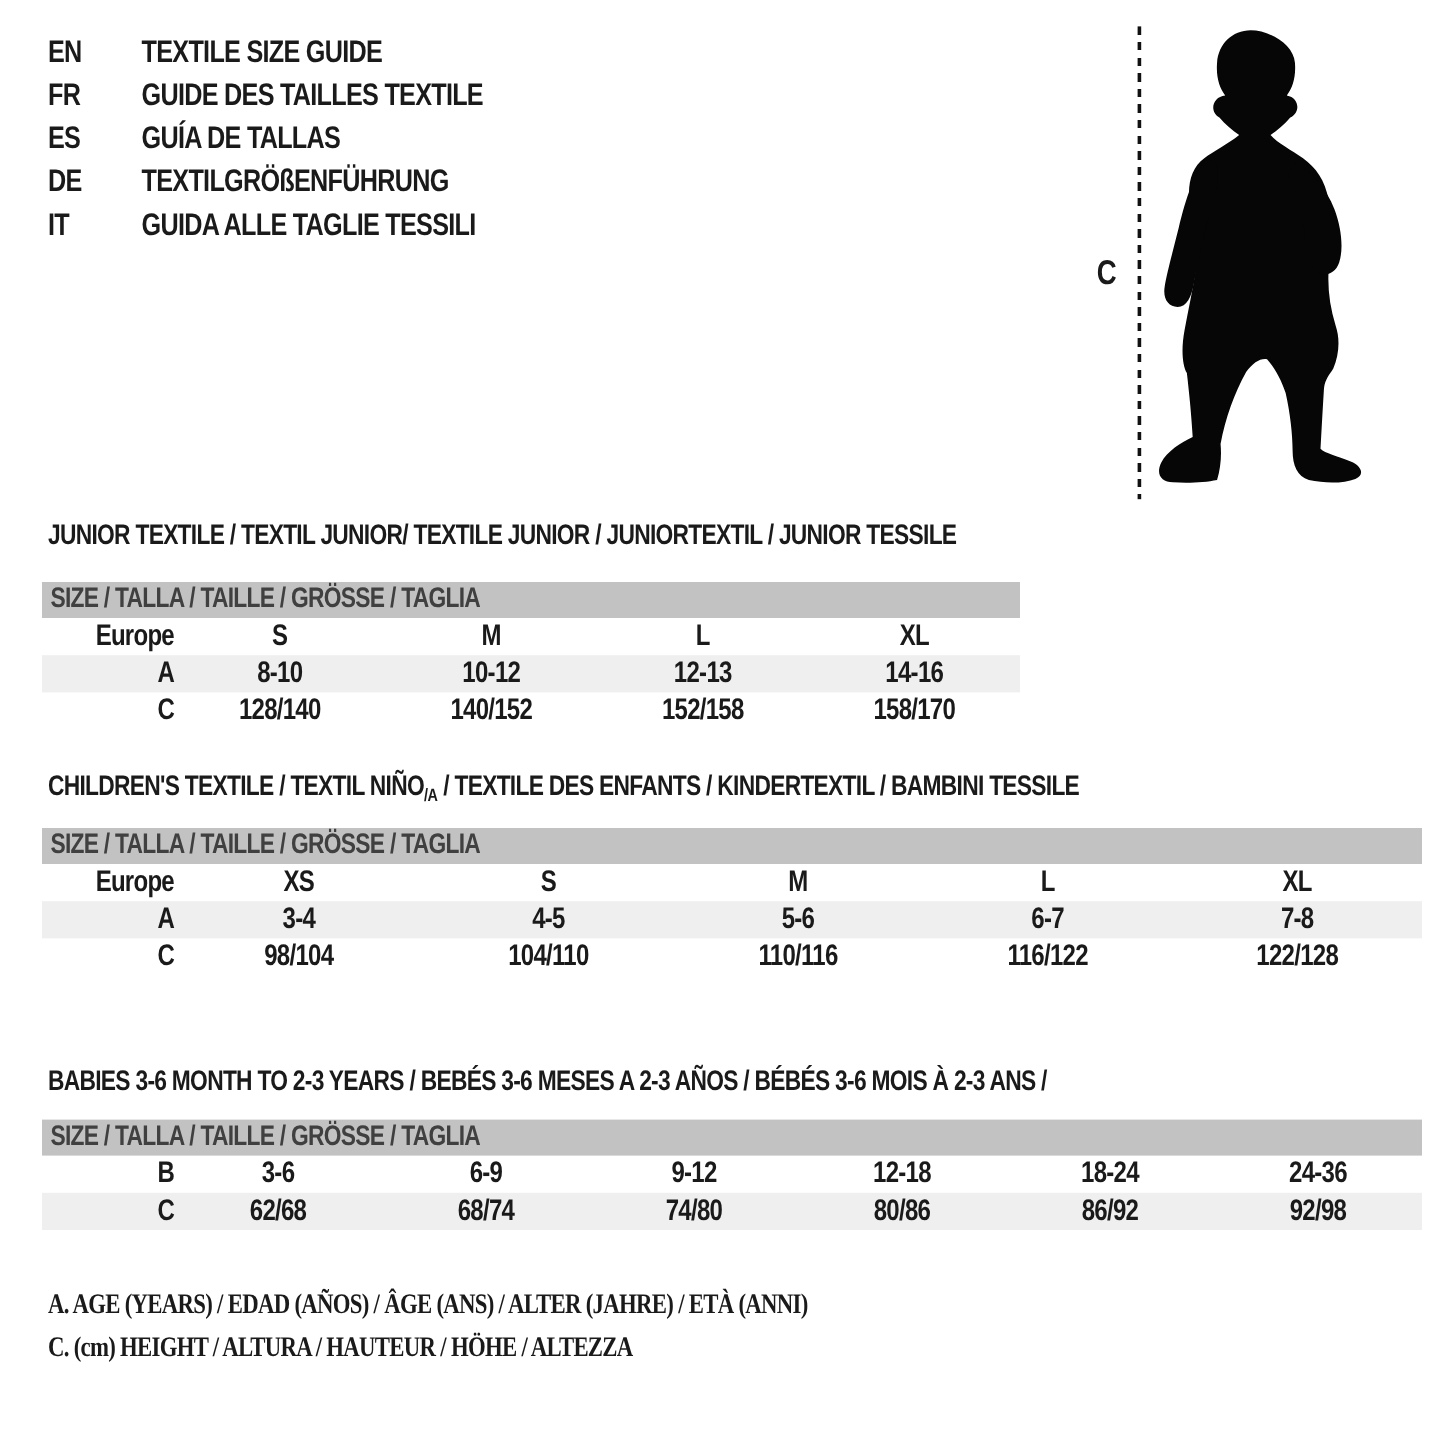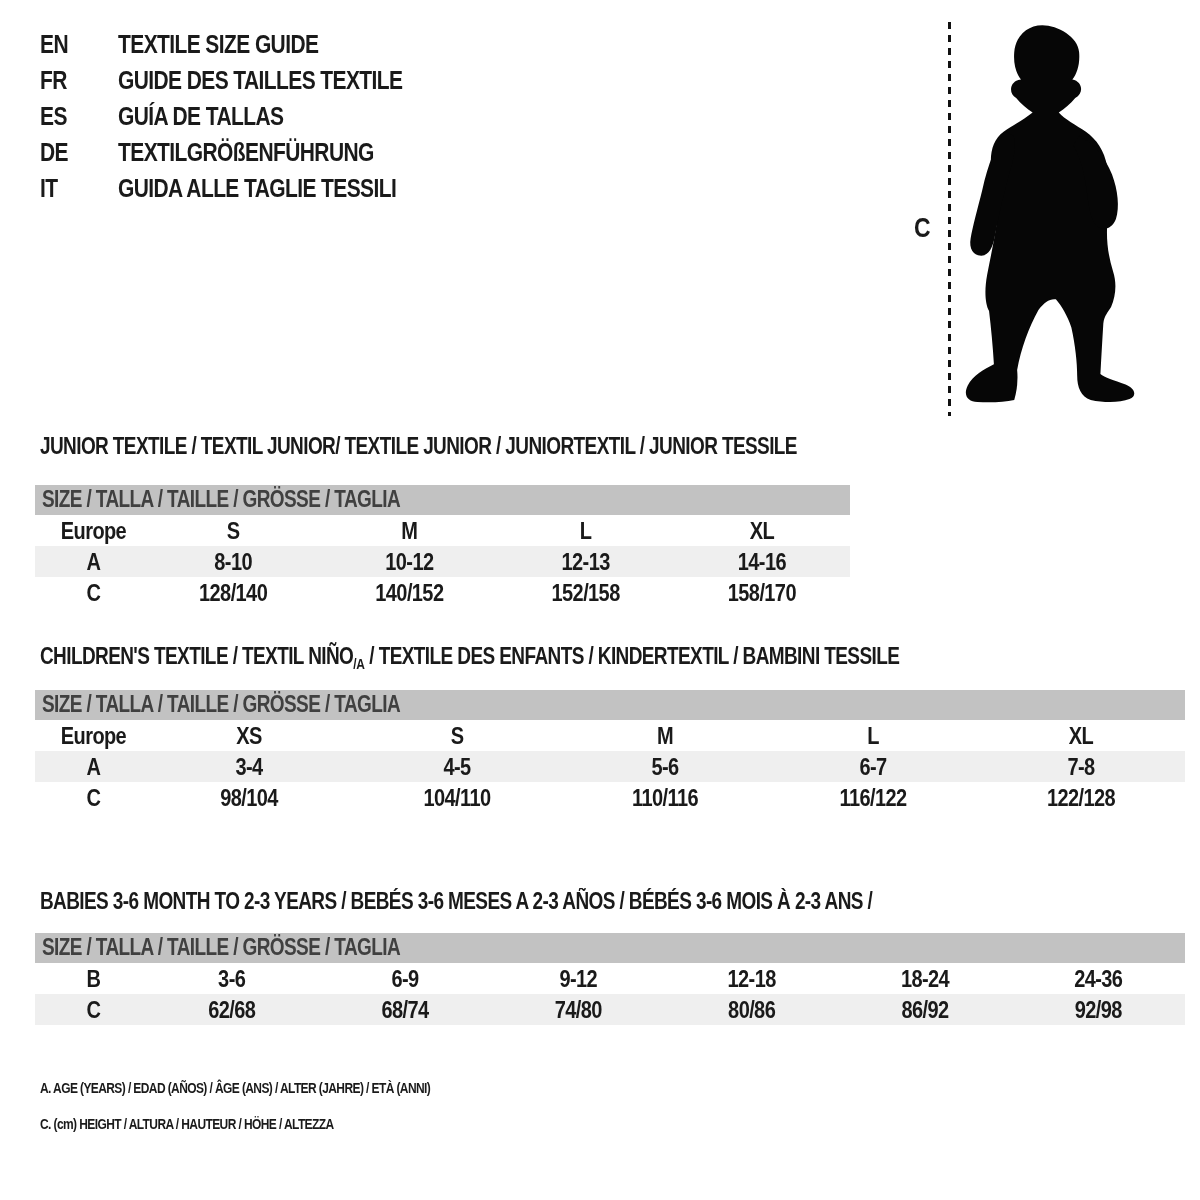--- a/index.html
+++ b/index.html
@@ -36,27 +36,27 @@
   .sub-small{font-size:12px;vertical-align:-4px;letter-spacing:-0.3px;}
   .sec-junior .tbl{margin-top:24px;}
   .sec-children .tbl{margin-top:19px;}
   .sec-babies .tbl{margin-top:13px;}
 
   .size-bar{height:30px;background:var(--bar);display:flex;align-items:center;
     padding-left:7px;box-sizing:border-box;font-size:19px;color:#404040;}
   .trow{display:flex;height:31px;align-items:center;font-size:20px;}
   .trow.shaded{background:var(--shade);}
   .cell{box-sizing:border-box;}
-  .cell.label{width:110px;padding-left:7px;text-align:center;}
+  .cell.label{width:110px;padding-left:7px;text-align:right;}
   .cell.val{flex:1;text-align:center;}
   .cell.val .txt{transform-origin:50% 50%;}
 
   
   .legend{position:absolute;left:40px;top:1070px;}
-  .legend-line{height:36px;line-height:36px;font-size:12px;}
+  .legend-line{height:36px;line-height:36px;font-size:19px;font-family:Liberation Serif, serif;}
 </style>
 </head>
 <body>
 
 <div class="lang-list">
     <div class="lang-row">
       <span class="lang-code txt">EN</span>
       <span class="lang-title txt">TEXTILE SIZE GUIDE</span>
     </div>
     <div class="lang-row">

